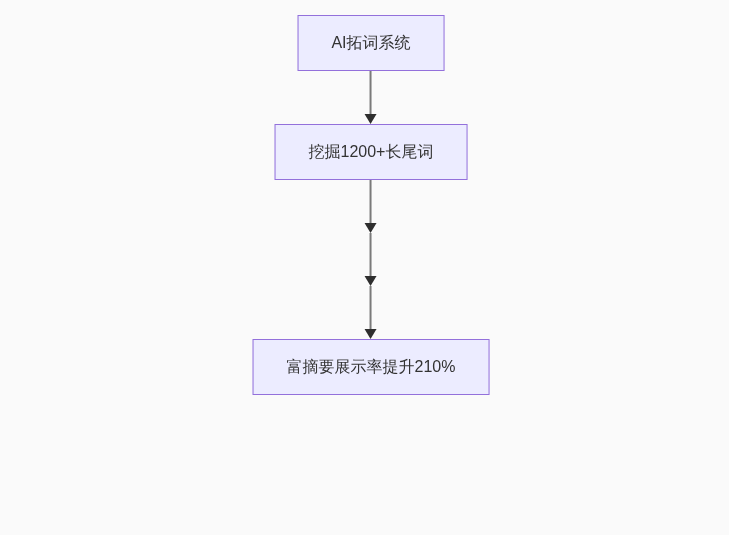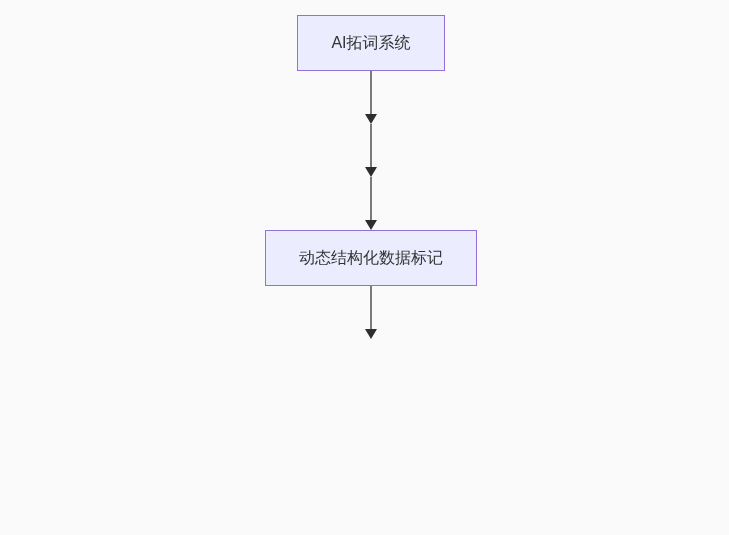--- a/index.html
+++ b/index.html
@@ -64,34 +64,35 @@
 <div class="canvas">
   <div class="flow">
 
     <div class="node">AI拓词系统</div>
 
     <div class="arrow">
       <div class="line"></div>
       <div class="head"></div>
     </div>
 
+    <div class="node">挖掘1200+长尾词</div>
 
     <div class="arrow">
       <div class="line"></div>
       <div class="head"></div>
     </div>
 
 
     <div class="arrow">
       <div class="line"></div>
       <div class="head"></div>
     </div>
 
-    <div class="node">动态结构化数据标记</div>
 
     <div class="arrow">
       <div class="line"></div>
       <div class="head"></div>
     </div>
 
+    <div class="node">富摘要展示率提升210%</div>
 
   </div>
 </div>
 
 </body></html>

